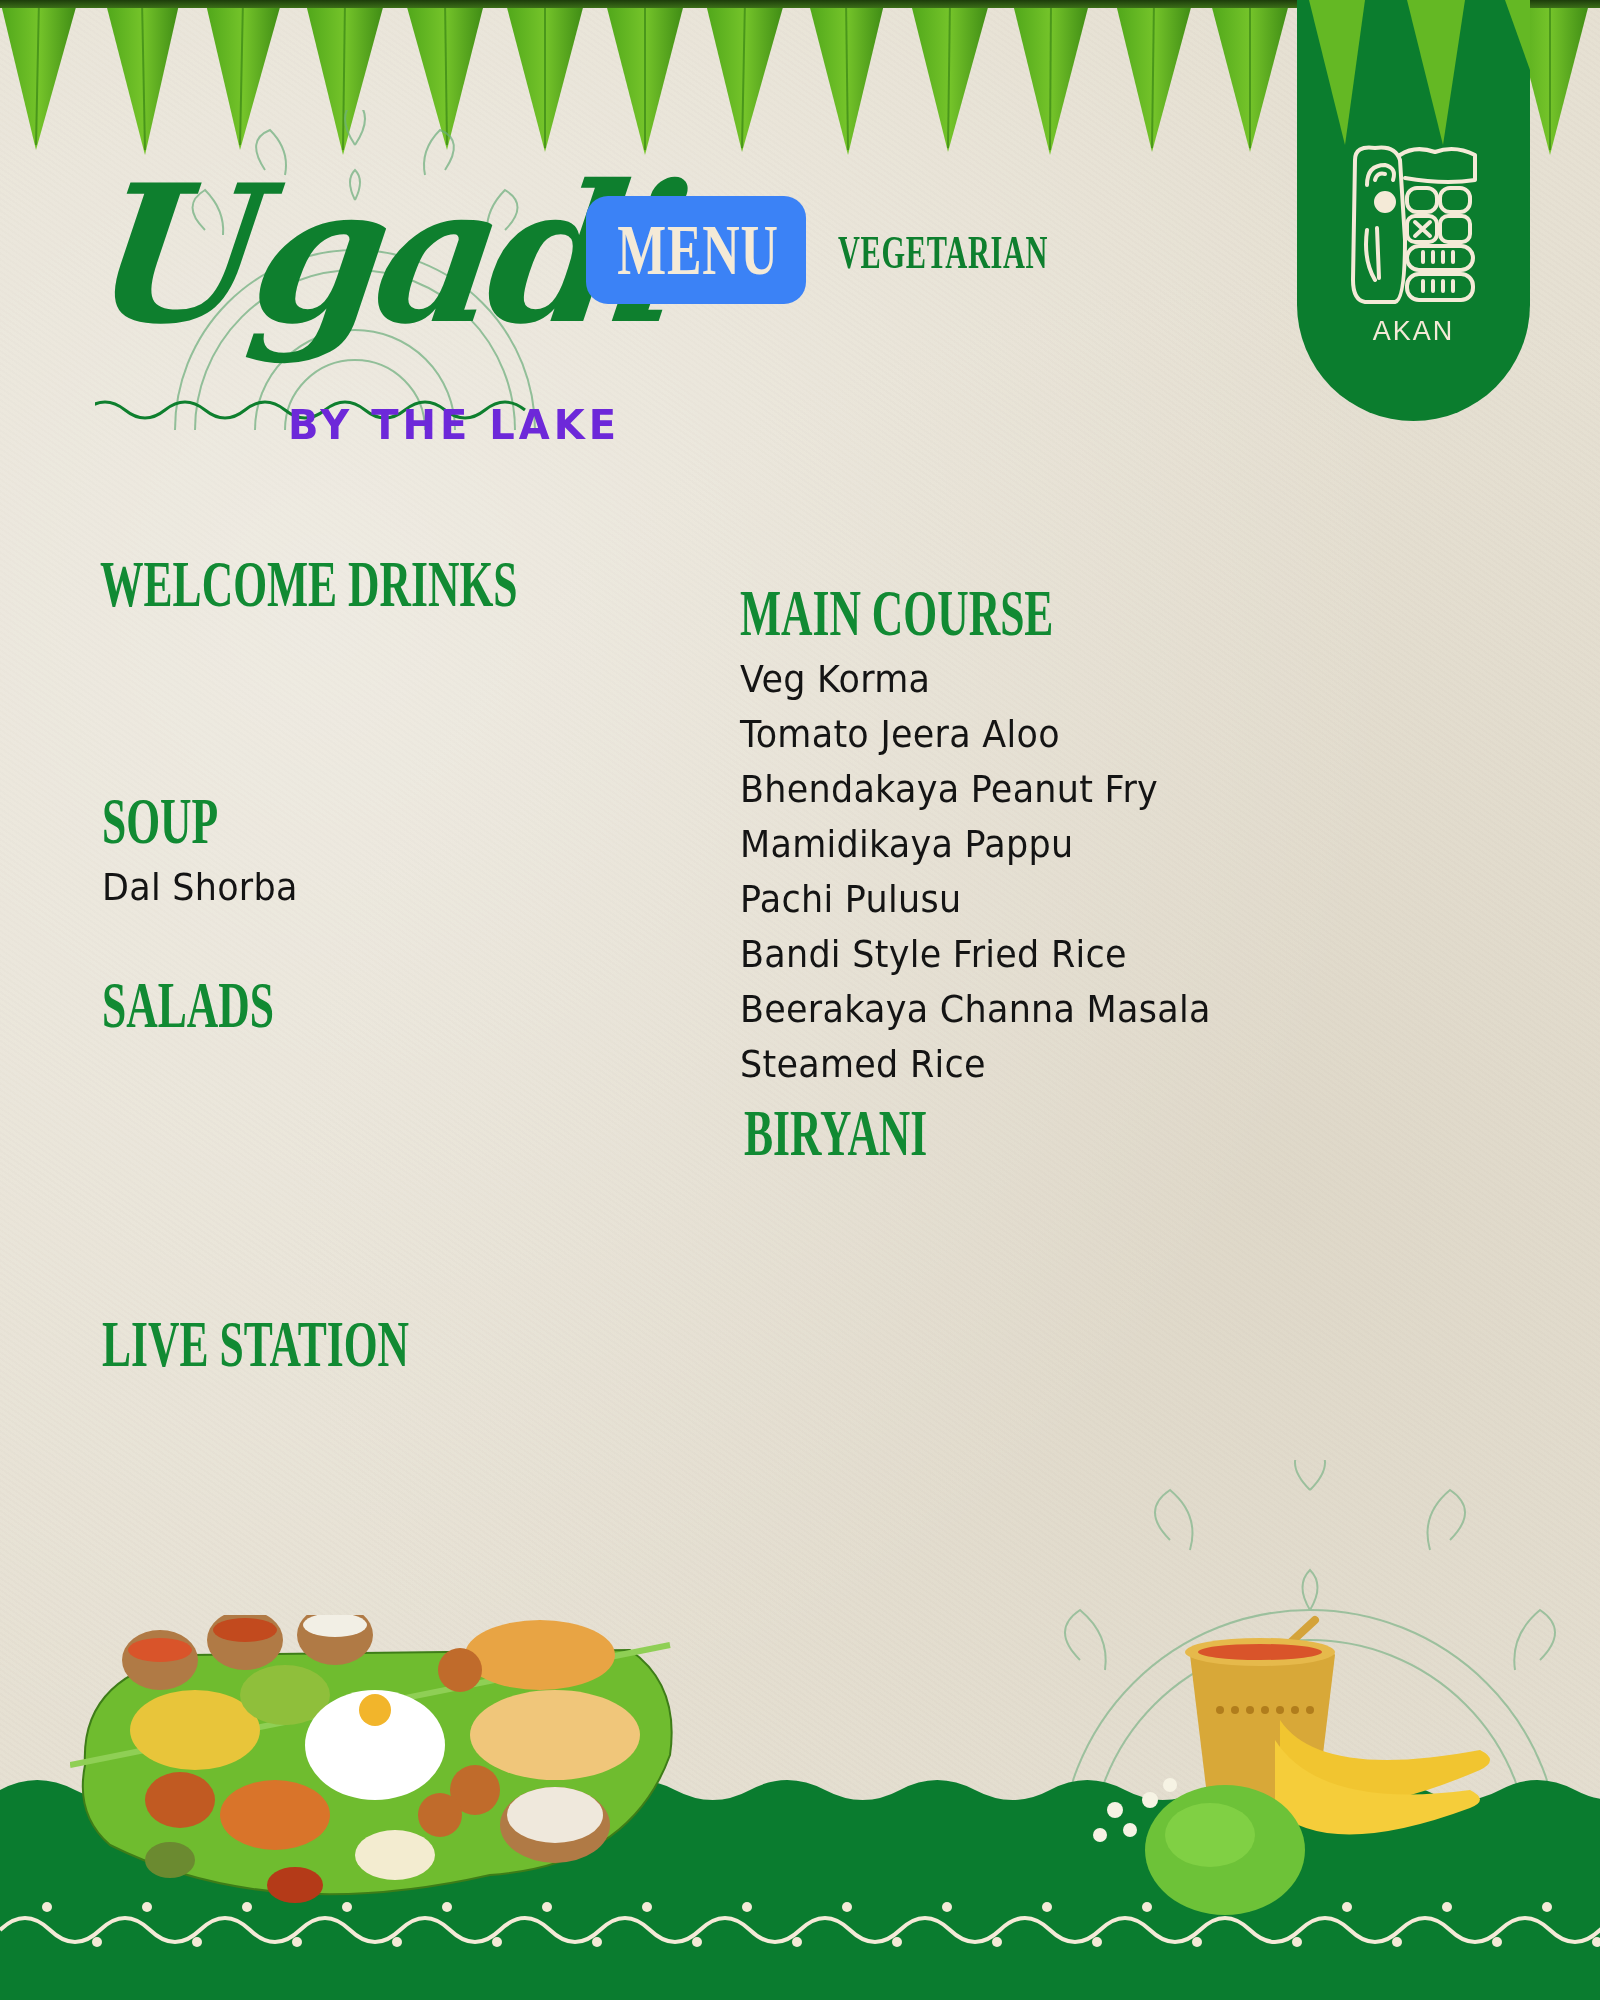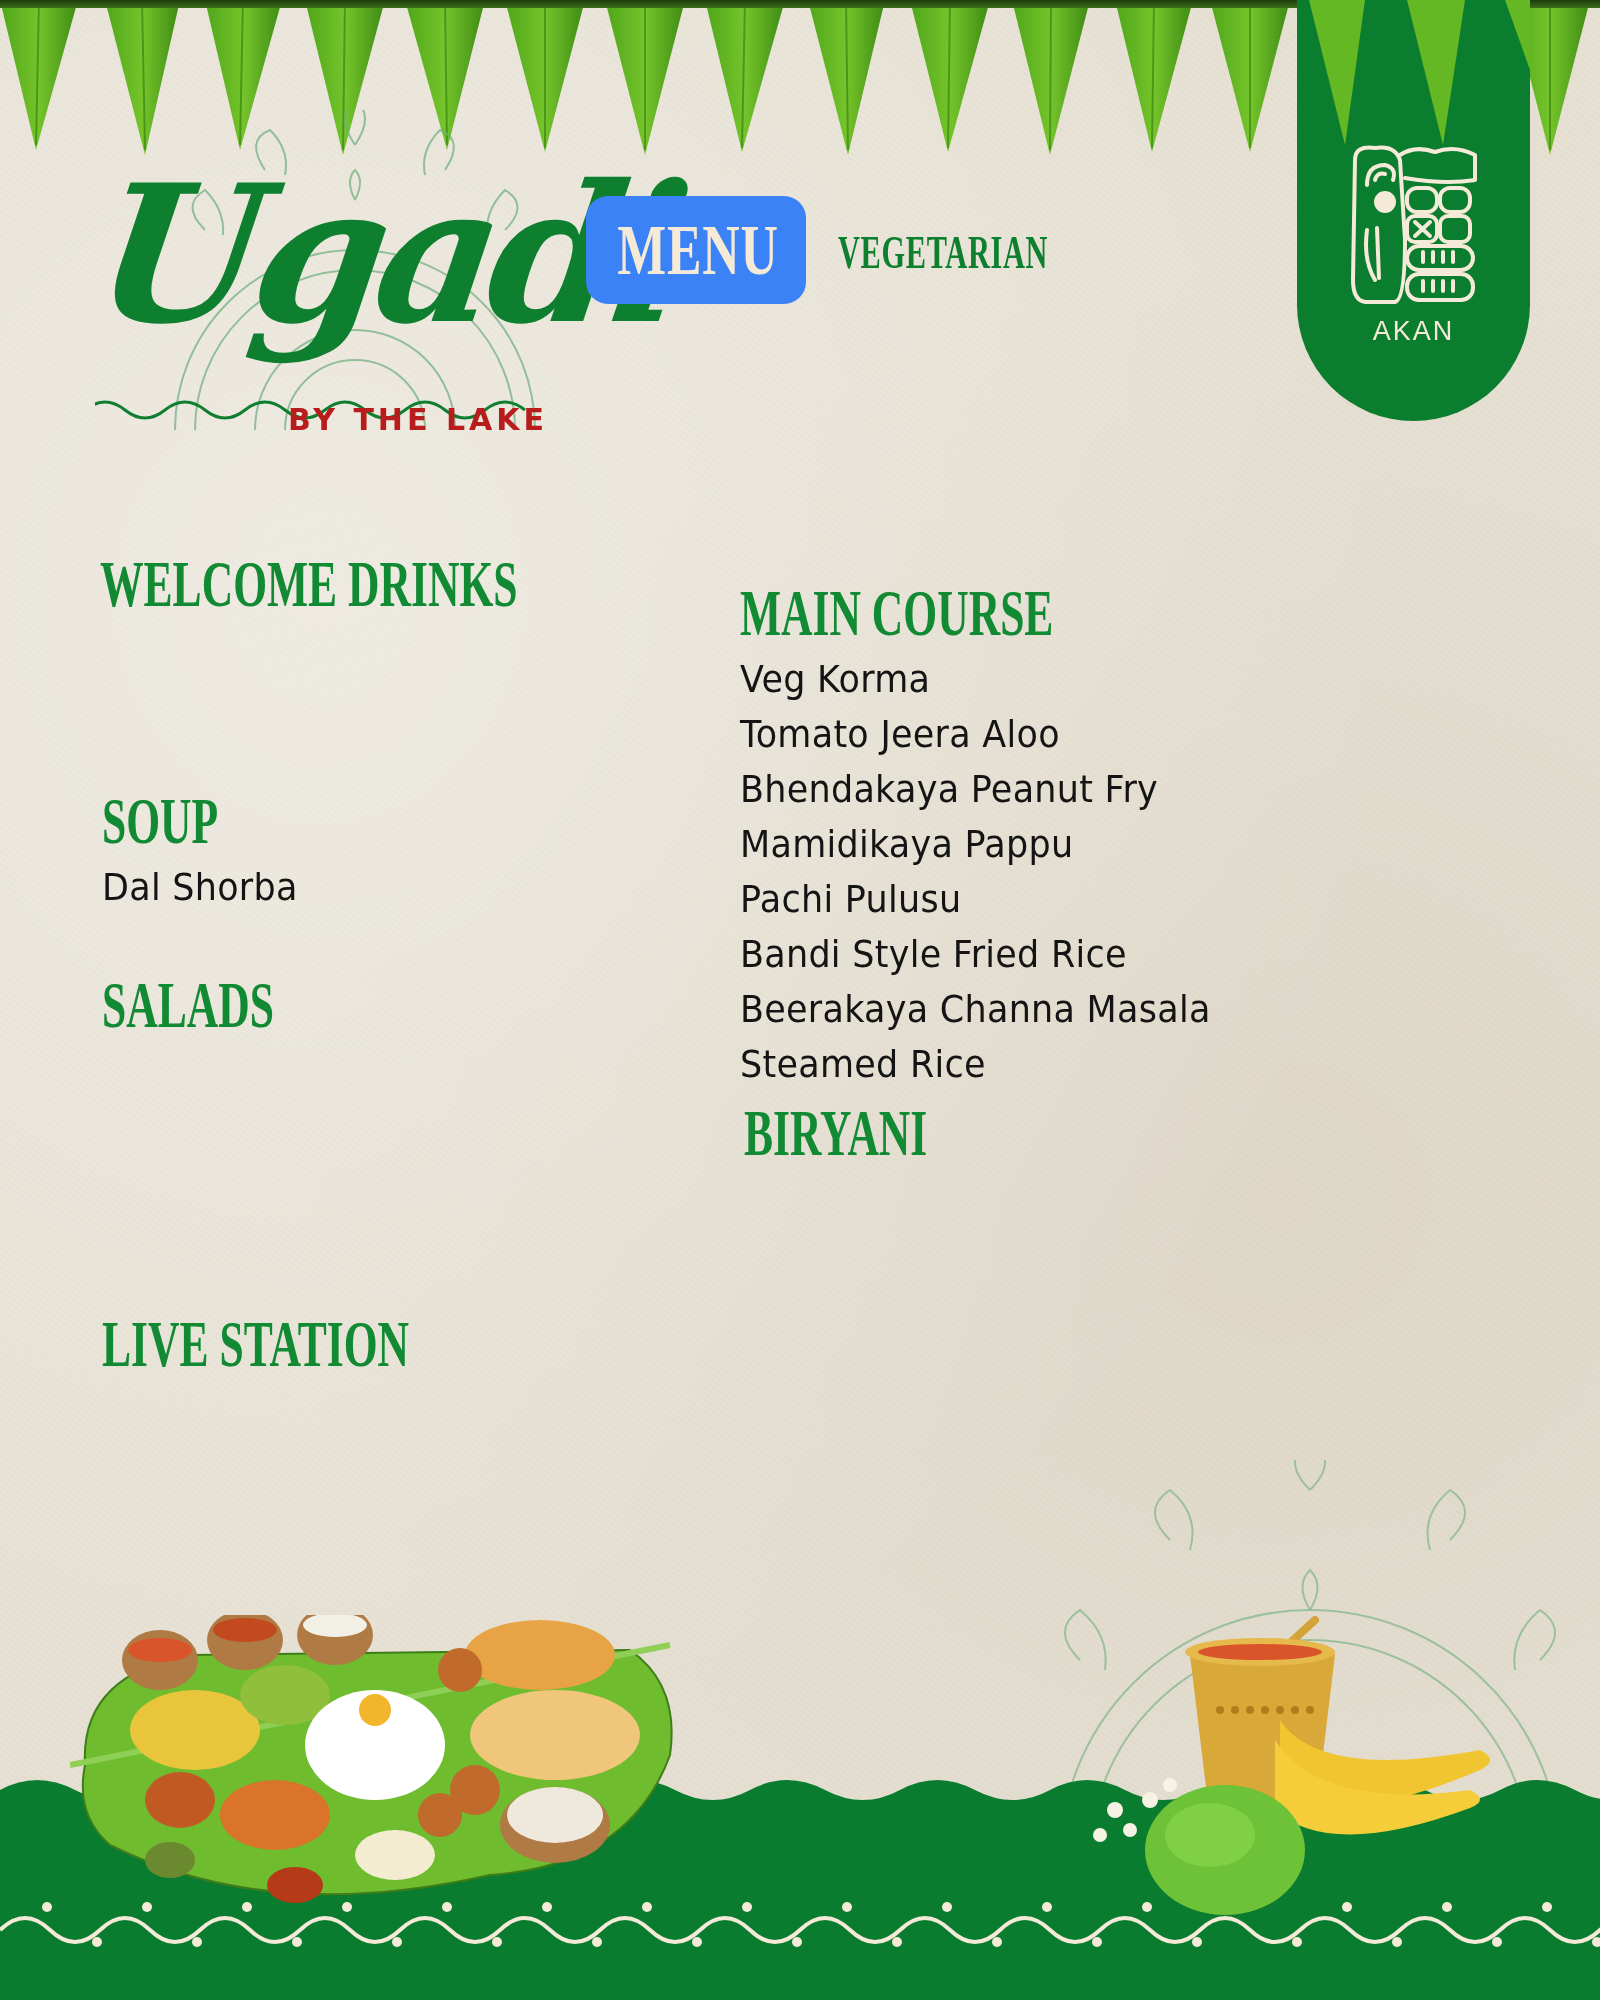--- a/index.html
+++ b/index.html
@@ -17,22 +17,22 @@
   
   .garland { left: 0; top: 0; width: 1600px; height: 160px; }
   .garland-bar { left: 0; top: 0; width: 1600px; height: 8px; background: linear-gradient(#1d3d0b, #3b6e18); }
 
   
   .ugadi-logo { left: 95px; top: 110px; width: 480px; height: 340px; }
   .ugadi-script {
     left: 100px; top: 160px; font-family: "DejaVu Serif", serif; font-style: italic; font-weight: bold;
     font-size: 190px; color: #0e7f2e; letter-spacing: -10px; line-height: 1; transform: skewX(-8deg);
   }
-  .by-lake { left: 288px; top: 402px; font-family: "DejaVu Sans", sans-serif; font-size: 30px;
-    color: #b91c1c; letter-spacing: 4px; font-weight: bold; }
+  .by-lake { left: 288px; top: 402px; font-family: "DejaVu Sans", sans-serif; font-size: 40px;
+    color: #6d28d9; letter-spacing: 4px; font-weight: bold; }
 
   .menu-badge {
     left: 586px; top: 196px; width: 220px; height: 108px; background: #3b82f6; border-radius: 22px;
     display: flex; align-items: center; justify-content: flex-start;
   }
   .menu-badge span {
     font-family: "Liberation Serif", serif; font-weight: bold; color: #f4ead7; font-size: 72px;
     transform: scaleX(0.72); display: inline-block; letter-spacing: 1px;
   }
   .veg-label {

